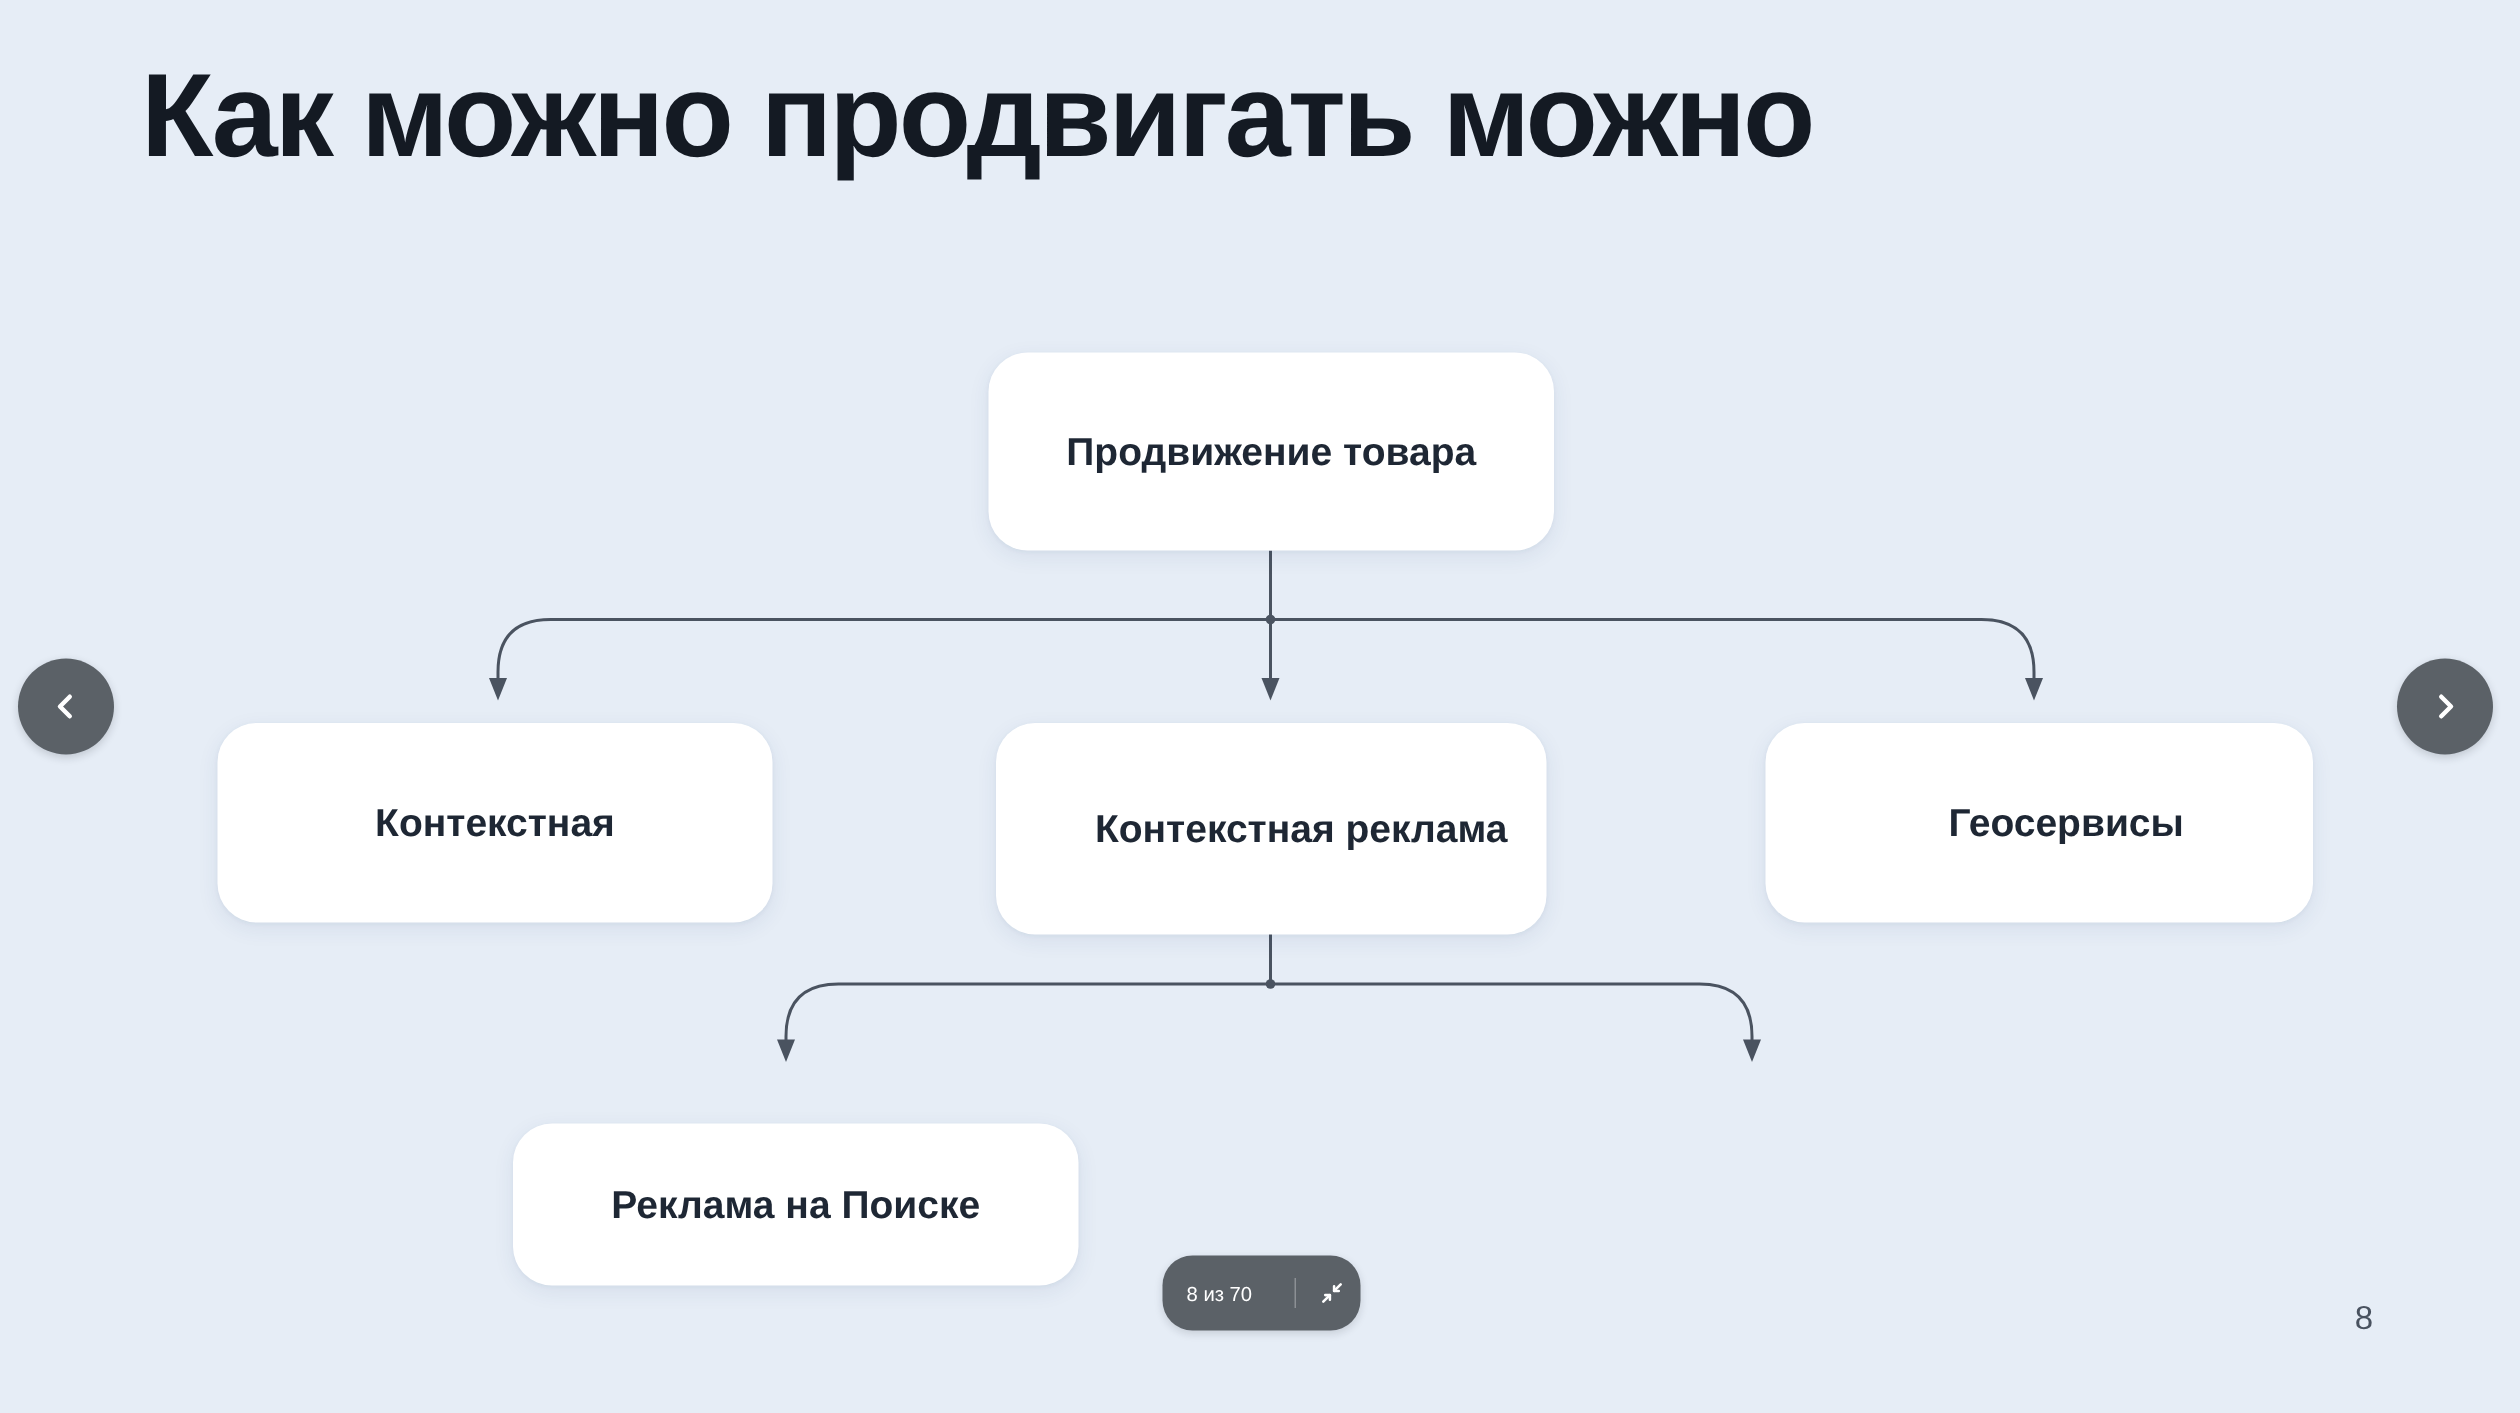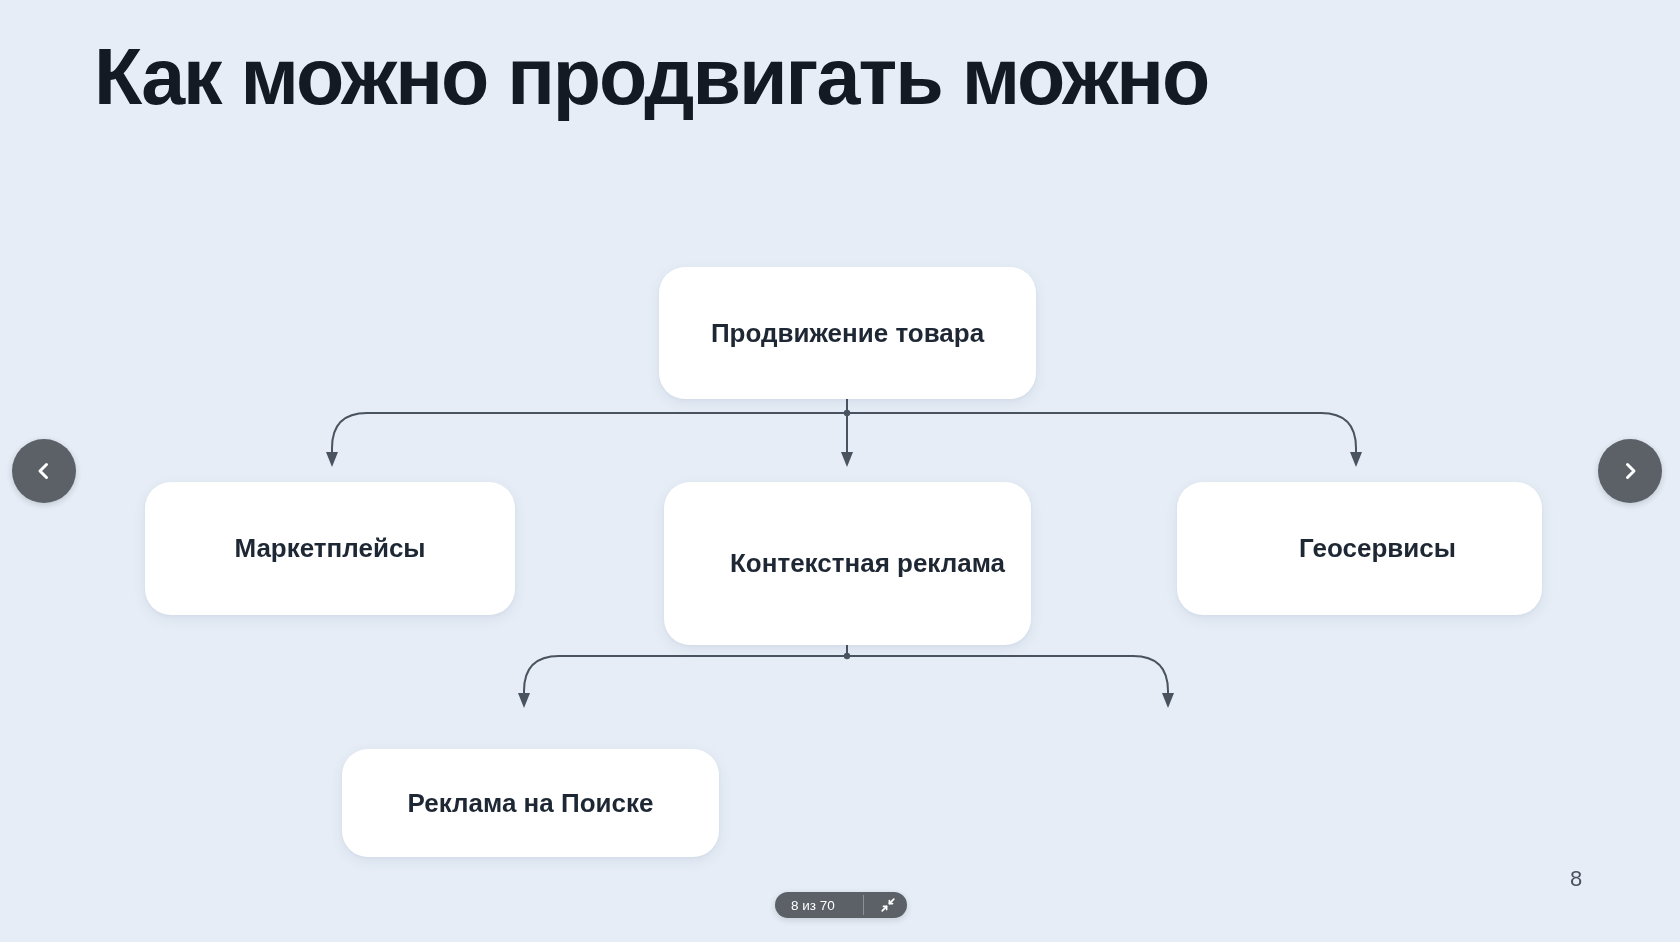--- a/index.html
+++ b/index.html
@@ -16,44 +16,44 @@
     font-size:79px; font-weight:800; letter-spacing:-2px; line-height:1.08;
     color:var(--title_ink);
   }
 
   .node{
     position:absolute; background:var(--node_bg); border-radius:26px;
     box-shadow:0 4px 14px rgba(40,70,110,0.08), 0 1px 3px rgba(40,70,110,0.05);
     display:flex; align-items:center; justify-content:center;
     font-size:26px; font-weight:600; color:var(--node_ink); text-align:center;
   }
-  .node-root        {left:659px;  top:235px; width:377px; height:132px;margin-top:32px;}
+  .node-root        {left:659px;  top:235px; width:377px; height:132px;}
   .node-marketplaces{left:145px;  top:482px; width:370px; height:133px;}
-  .node-contextual  {left:664px;  top:482px; width:367px; height:163px;padding-left:40px;}
+  .node-contextual  {left:664px;  top:482px; width:367px; height:141px;padding-left:40px;}
   .node-geoservices {left:1177px; top:482px; width:365px; height:133px;padding-left:36px;}
   .node-search-ads  {left:342px;  top:725px; width:377px; height:108px;margin-top:24px;}
   .node-network-ads {left:978px;  top:725px; width:381px; height:136px;}
 
   .connectors{position:absolute; left:0; top:0; width:1680px; height:942px; pointer-events:none;}
   .connectors path{stroke:var(--connector); stroke-width:2; fill:none;}
   .connectors polygon, .connectors circle{fill:var(--connector); stroke:none;}
 
   .nav-btn{
     position:absolute; width:64px; height:64px; border-radius:50%;
     background:var(--control_bg); border:none; cursor:pointer;
     display:flex; align-items:center; justify-content:center;
     box-shadow:0 2px 6px rgba(20,30,40,0.18);
   }
   .nav-btn svg{stroke:var(--control_ink); stroke-width:3; fill:none;
     stroke-linecap:round; stroke-linejoin:round;}
   .nav-prev{left:12px; top:439px;}
   .nav-next{left:1598px; top:439px;}
 
   .counter-pill{
-    position:absolute; left:775px; top:892px; width:132px; height:26px;
+    position:absolute; left:775px; top:837px; width:132px; height:50px;
     background:var(--control_bg); border-radius:20px;
     display:flex; align-items:center; padding:0 12px 0 16px;
     box-shadow:0 2px 6px rgba(20,30,40,0.15);
     gap:16px;
   }
   .counter-label{color:var(--control_ink); font-size:13.5px; flex:0 0 auto; margin-right:12px;}
   .pill-divider{width:1px; height:20px; background:rgba(255,255,255,0.3); flex:0 0 auto;}
   .collapse-btn{
     background:none; border:none; cursor:pointer; flex:1;
     display:flex; align-items:center; justify-content:center; height:100%;
@@ -86,21 +86,21 @@
     <circle cx="847" cy="656" r="3.2"></circle>
     <path d="M524 694 V691 Q524 656 559 656 H1133 Q1168 656 1168 691 V694"></path>
     <polygon points="518,693 530,693 524,708"></polygon>
     <polygon points="1162,693 1174,693 1168,708"></polygon>
   </svg>
 
   <div class="node node-root">
     <span>Продвижение товара</span>
   </div>
   <div class="node node-marketplaces">
-    <span>Маркетплейсы</span>
+    <span>Контекстная</span>
   </div>
   <div class="node node-contextual">
     <span>Контекстная реклама</span>
   </div>
   <div class="node node-geoservices">
     <span>Геосервисы</span>
   </div>
   <div class="node node-search-ads">
     <span>Реклама на Поиске</span>
   </div>

